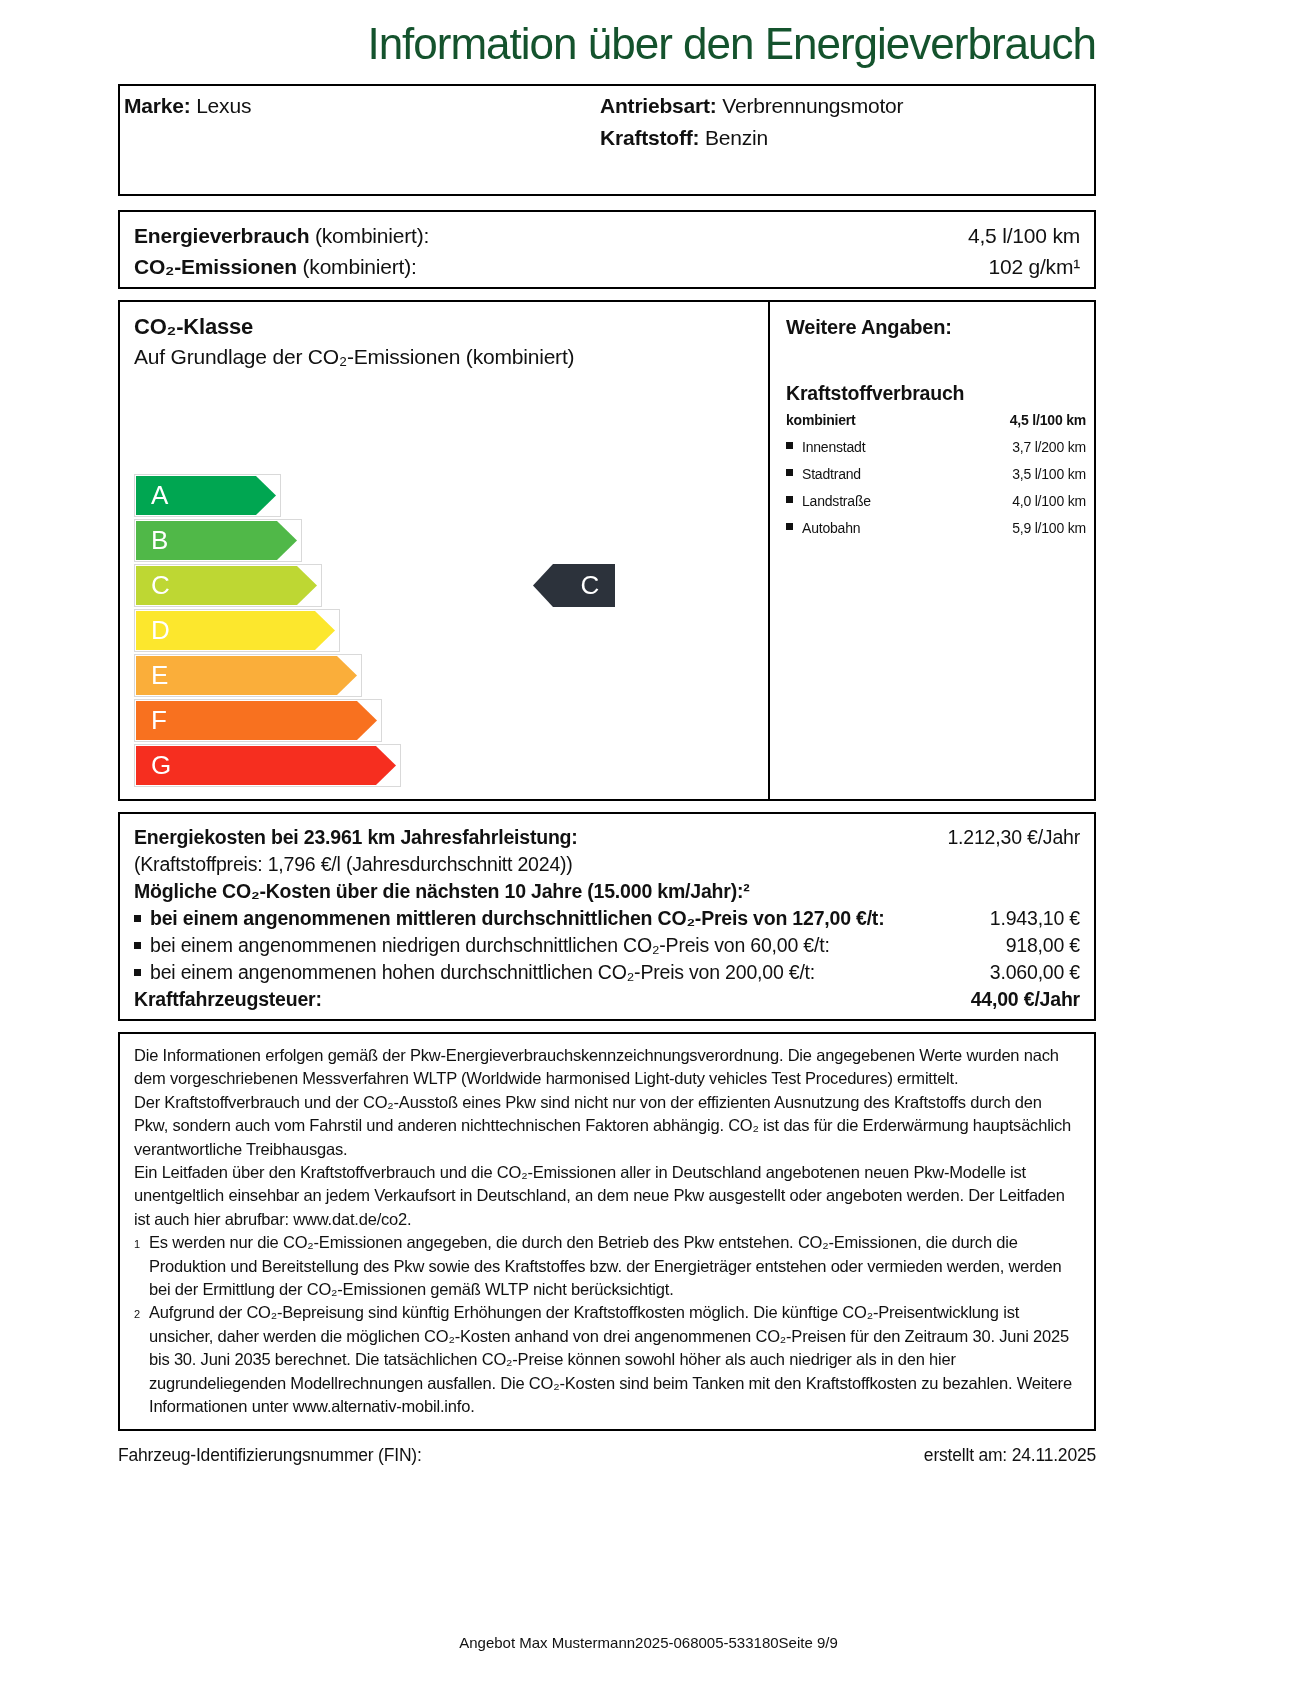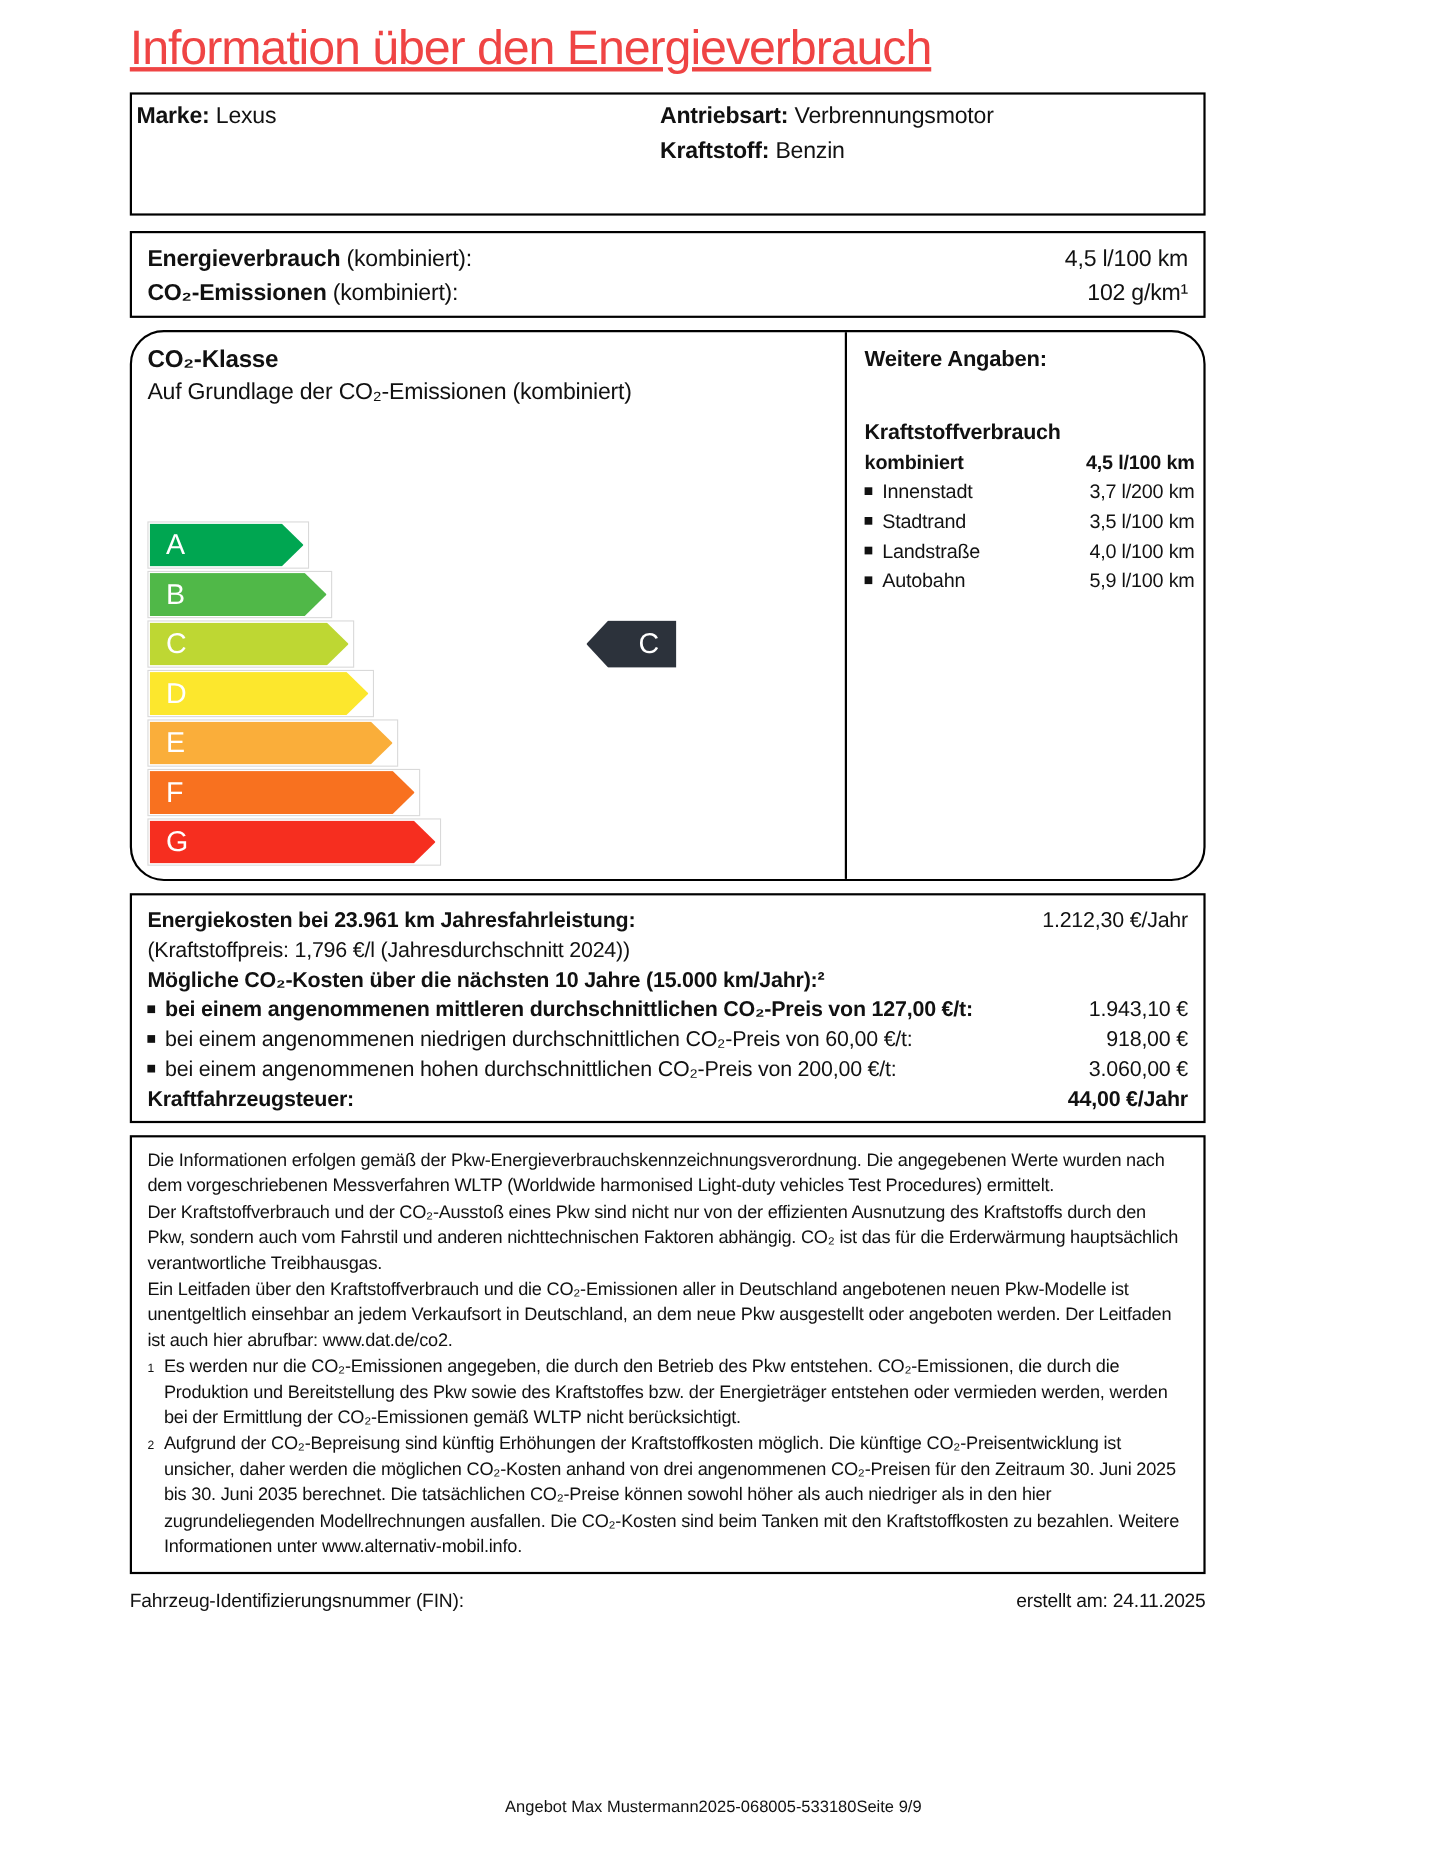--- a/index.html
+++ b/index.html
@@ -3,41 +3,41 @@
 <meta charset="utf-8">
 <style>
   * { box-sizing: border-box; margin: 0; padding: 0; }
   html, body { background: #fff; }
   body {
     width: 1300px; height: 1682px; position: relative;
     font-family: "Liberation Sans", "DejaVu Sans", sans-serif;
     color: #111; letter-spacing: -0.2px;
   }
   .content { position: absolute; left: 118px; top: 0; width: 978px; }
-  .doc-title { margin-top: 16px; text-align: left; font-size: 44px; font-weight: 400; line-height: 1.25; letter-spacing: -1px; color: #ef4444; text-decoration: underline; }
+  .doc-title { margin-top: 16px; text-align: right; font-size: 44px; font-weight: 400; line-height: 1.25; letter-spacing: -1px; color: #14532d; }
   .box { border: 2px solid #000; background: #fff; }
   .box1 { margin-top: 13px; height: 112px; padding: 8px 4px; display: grid; grid-template-columns: 476px 1fr; grid-auto-rows: 32px; font-size: 21px; }
   .lbl { font-weight: 700; }
   .box2 { margin-top: 14px; height: 79px; padding: 8px 14px; font-size: 21px; }
   .row-flex { display: flex; justify-content: space-between; align-items: baseline; line-height: 31px; }
-  .box3 { margin-top: 11px; height: 501px; display: flex; border-radius: 31px; }
+  .box3 { margin-top: 11px; height: 501px; display: flex; }
   .class-left { width: 648px; padding: 10px 14px; position: relative; }
   .class-title { font-size: 22px; font-weight: 700; line-height: 30px; }
   .class-sub { font-size: 21px; line-height: 30px; }
   .scale { margin-top: 102px; position: relative; }
   .arrow-box { border: 1px solid #d9d9d9; height: 43px; margin-bottom: 2px; padding: 1px; }
   .arrow { height: 39px; color: #fff; font-size: 26px; line-height: 39px; padding-left: 15px;
            clip-path: polygon(0 0, calc(100% - 20px) 0, 100% 50%, calc(100% - 20px) 100%, 0 100%); }
   .indicator { position: absolute; left: 399px; width: 82px; height: 43px; color: #fff;
                font-size: 26px; line-height: 43px; text-align: right; padding-right: 16px;
                clip-path: polygon(0 50%, 20px 0, 100% 0, 100% 100%, 20px 100%); }
   .class-right { flex: 1; border-left: 2px solid #000; padding: 12px 8px 12px 16px; }
   .wa-title { font-size: 20px; font-weight: 700; line-height: 26px; margin-bottom: 40px; }
   .wa-head { font-size: 19.5px; font-weight: 700; line-height: 27px; }
-  .wa-row { display: flex; justify-content: space-between; align-items: flex-end; font-size: 18px; line-height: 27px; }
+  .wa-row { display: flex; justify-content: space-between; align-items: flex-end; font-size: 14px; line-height: 27px; }
   .wa-row .cell { display: flex; align-items: baseline; }
   .sq { display: inline-block; width: 7px; height: 7px; background: #111; margin-right: 9px; position: relative; top: -3px; flex: none; }
   .box4 { margin-top: 11px; height: 209px; padding: 10px 14px; font-size: 19.5px; }
   .cost-row { display: flex; justify-content: space-between; align-items: baseline; line-height: 27px; }
   .cost-text { display: flex; align-items: baseline; }
   .b { font-weight: 700; }
   .box5 { margin-top: 11px; padding: 10px 14px; font-size: 16.5px; line-height: 23.4px; }
   .fn { display: flex; }
   .fn-marker { width: 15px; flex: none; font-size: 11px; position: relative; top: 2px; }
   .fin-row { margin-top: 12px; display: flex; justify-content: space-between; font-size: 17.5px; line-height: 24px; }

